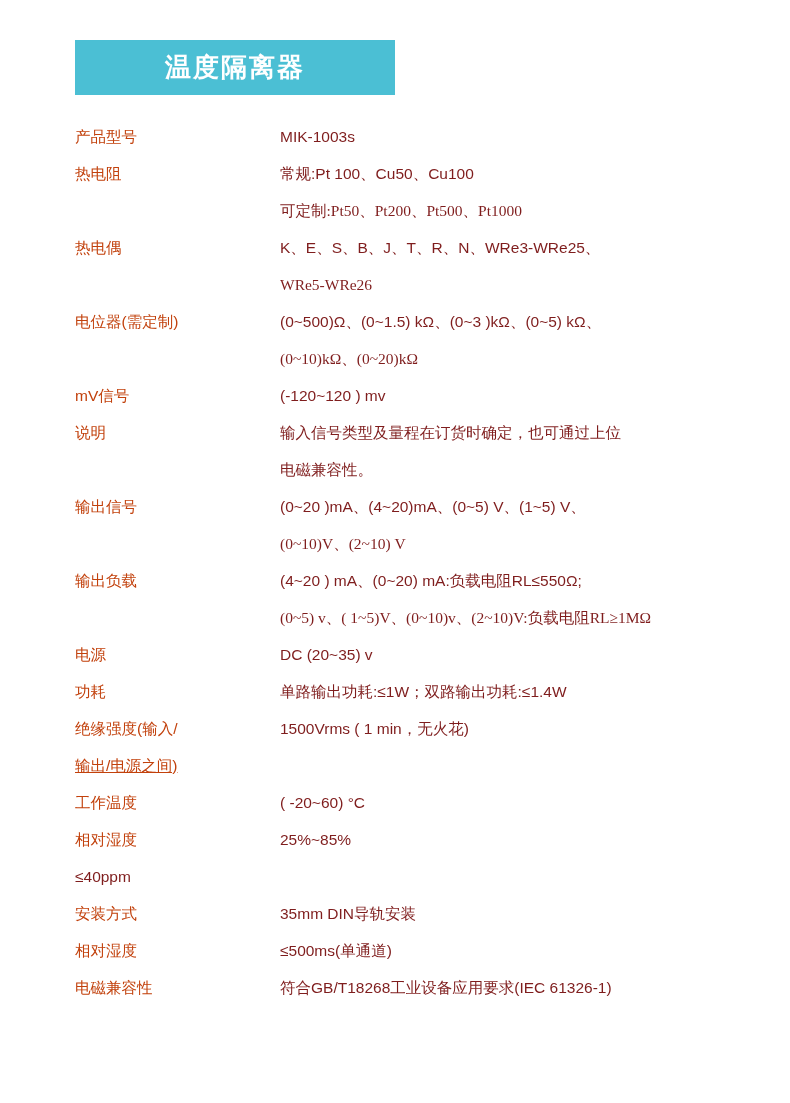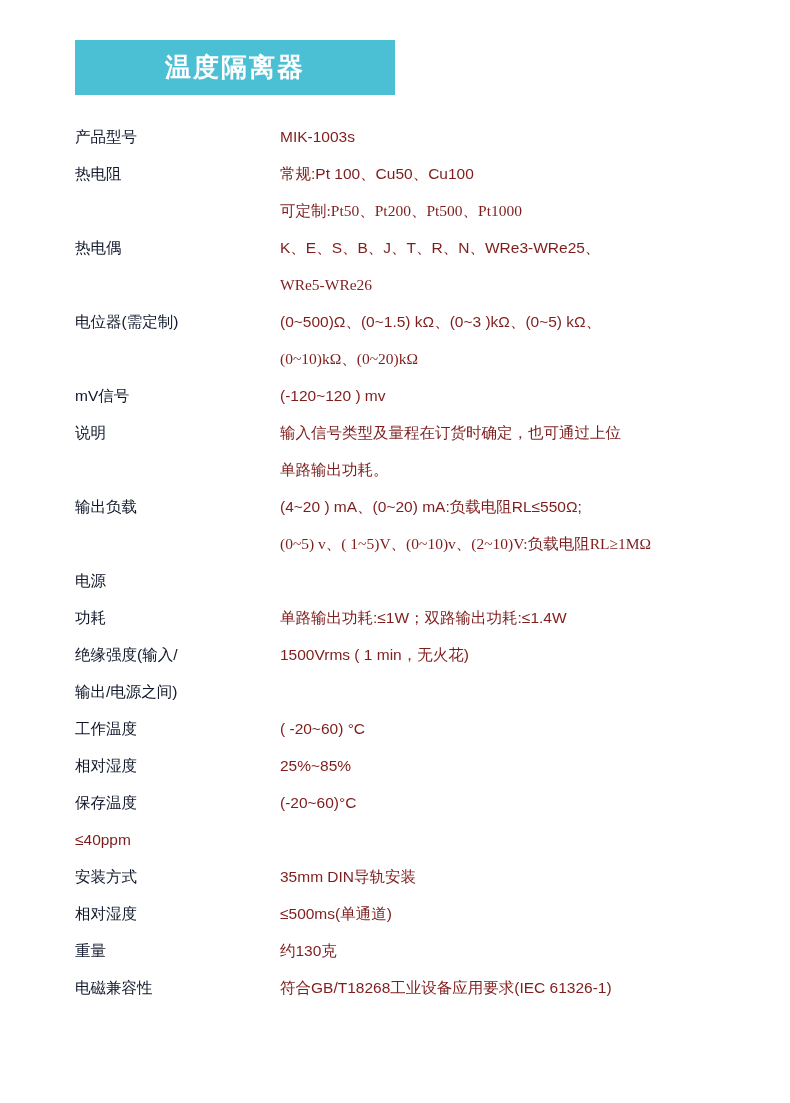--- a/index.html
+++ b/index.html
@@ -45,37 +45,38 @@
     width: 690px;
   }
   .spec-row {
     display: flex;
     align-items: flex-start;
     margin-bottom: 0px;
   }
   .spec-label {
     width: 205px;
     flex: 0 0 205px;
-    color: #0f172a;
+    color: #c2410c;
     font-size: 15.5px;
     line-height: 37px;
     font-weight: normal;
   }
   .spec-value {
     flex: 1 1 auto;
     color: #7f1d1d;
     font-size: 15.5px;
     line-height: 37px;
   }
   .spec-value .line2 {
     display: block;
     font-family: Liberation Serif, serif;
   }
   .spec-label .lbl2 {
     display: block;
+    text-decoration: underline;
   }
 </style>
 </head>
 <body>
 
 <div class="page">
 
   <div class="title-bar">
     <span class="title-bar-text">温度隔离器</span>
   </div>
@@ -117,35 +118,45 @@
       <div class="spec-label">mV信号</div>
       <div class="spec-value">
         <span>(-120~120 ) mv</span>
       </div>
     </div>
 
     <div class="spec-row">
       <div class="spec-label">说明</div>
       <div class="spec-value">
         <span>输入信号类型及量程在订货时确定，也可通过上位</span>
-        <span class="line2">单路输出功耗。</span>
-      </div>
-    </div>
-
+        <span class="line2">电磁兼容性。</span>
+      </div>
+    </div>
+
+    <div class="spec-row">
+      <div class="spec-label">输出信号</div>
+      <div class="spec-value">
+        <span>(0~20 )mA、(4~20)mA、(0~5) V、(1~5) V、</span>
+        <span class="line2">(0~10)V、(2~10) V</span>
+      </div>
+    </div>
 
     <div class="spec-row">
       <div class="spec-label">输出负载</div>
       <div class="spec-value">
         <span>(4~20 ) mA、(0~20) mA:负载电阻RL≤550Ω;</span>
         <span class="line2">(0~5) v、( 1~5)V、(0~10)v、(2~10)V:负载电阻RL≥1MΩ</span>
       </div>
     </div>
 
     <div class="spec-row">
       <div class="spec-label">电源</div>
+      <div class="spec-value">
+        <span>DC (20~35) v</span>
+      </div>
     </div>
 
     <div class="spec-row">
       <div class="spec-label">功耗</div>
       <div class="spec-value">
         <span>单路输出功耗:≤1W；双路输出功耗:≤1.4W</span>
       </div>
     </div>
 
     <div class="spec-row">
@@ -165,26 +176,20 @@
       </div>
     </div>
 
     <div class="spec-row">
       <div class="spec-label">相对湿度</div>
       <div class="spec-value">
         <span>25%~85%</span>
       </div>
     </div>
 
-    <div class="spec-row">
-      <div class="spec-label">保存温度</div>
-      <div class="spec-value">
-        <span>(-20~60)°C</span>
-      </div>
-    </div>
 
     <div class="spec-row">
       <div class="spec-value">
         <span>≤40ppm</span>
       </div>
     </div>
 
     <div class="spec-row">
       <div class="spec-label">安装方式</div>
       <div class="spec-value">
@@ -192,26 +197,20 @@
       </div>
     </div>
 
     <div class="spec-row">
       <div class="spec-label">相对湿度</div>
       <div class="spec-value">
         <span>≤500ms(单通道)</span>
       </div>
     </div>
 
-    <div class="spec-row">
-      <div class="spec-label">重量</div>
-      <div class="spec-value">
-        <span>约130克</span>
-      </div>
-    </div>
 
     <div class="spec-row">
       <div class="spec-label">电磁兼容性</div>
       <div class="spec-value">
         <span>符合GB/T18268工业设备应用要求(IEC 61326-1)</span>
       </div>
     </div>
 
   </div>
 </div>

